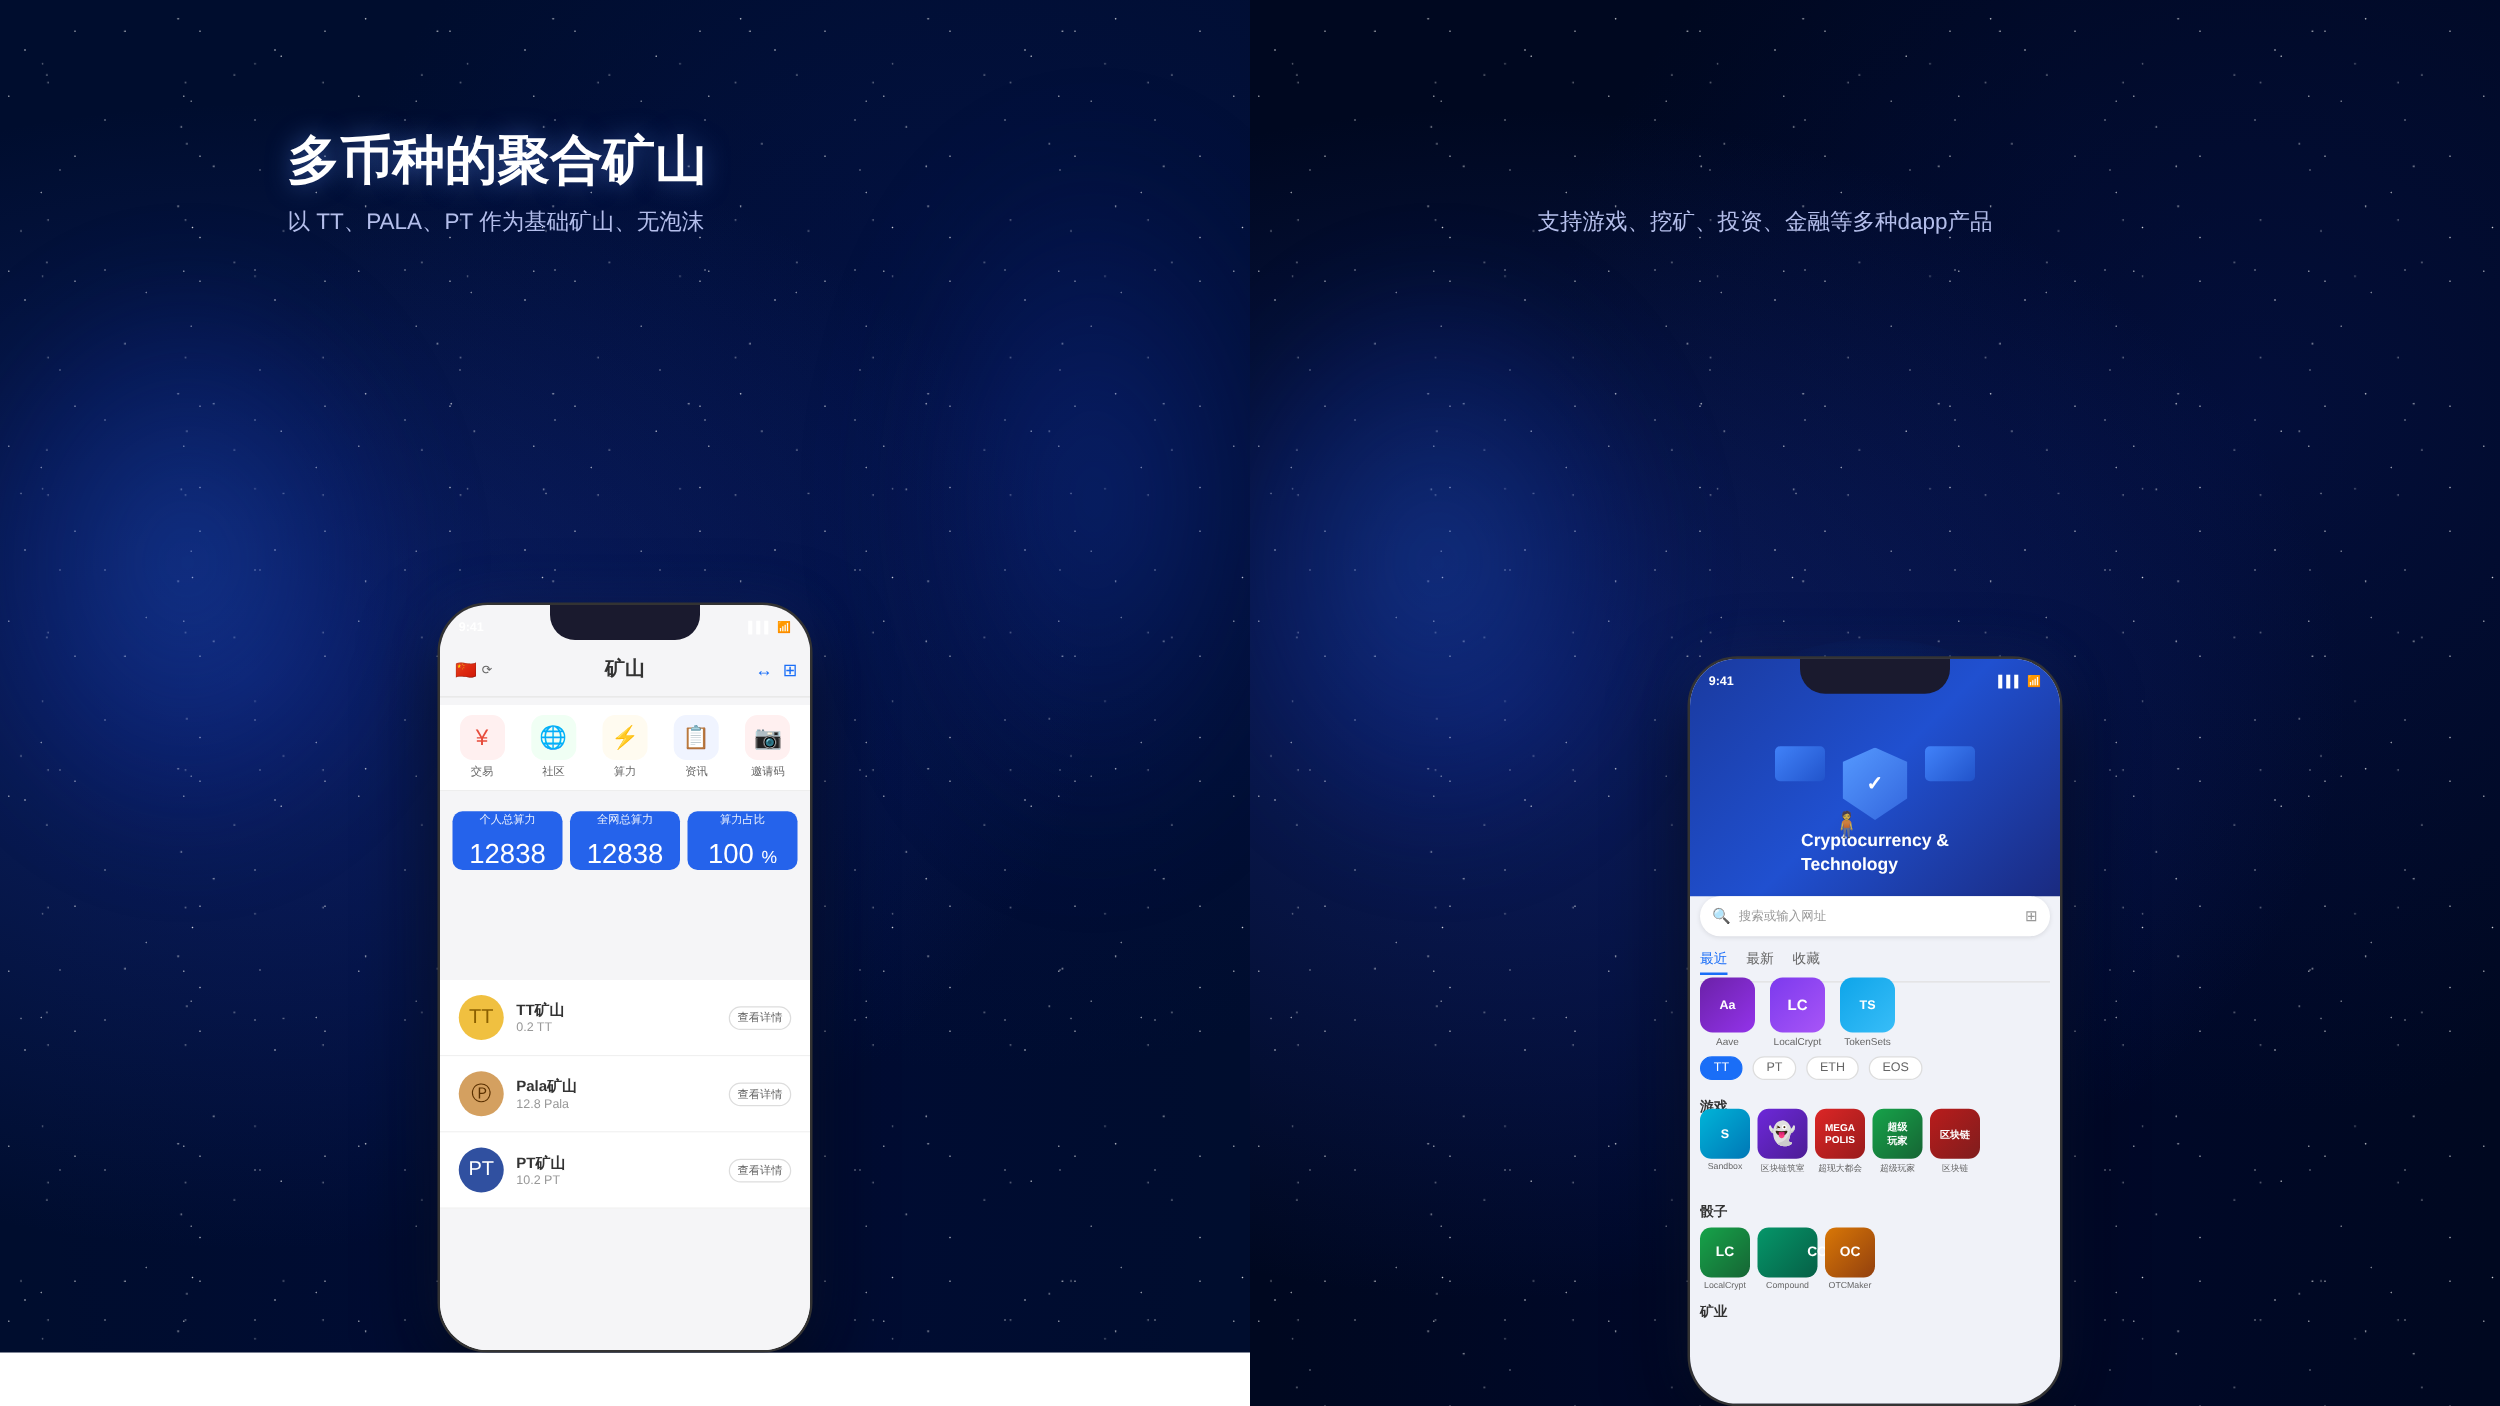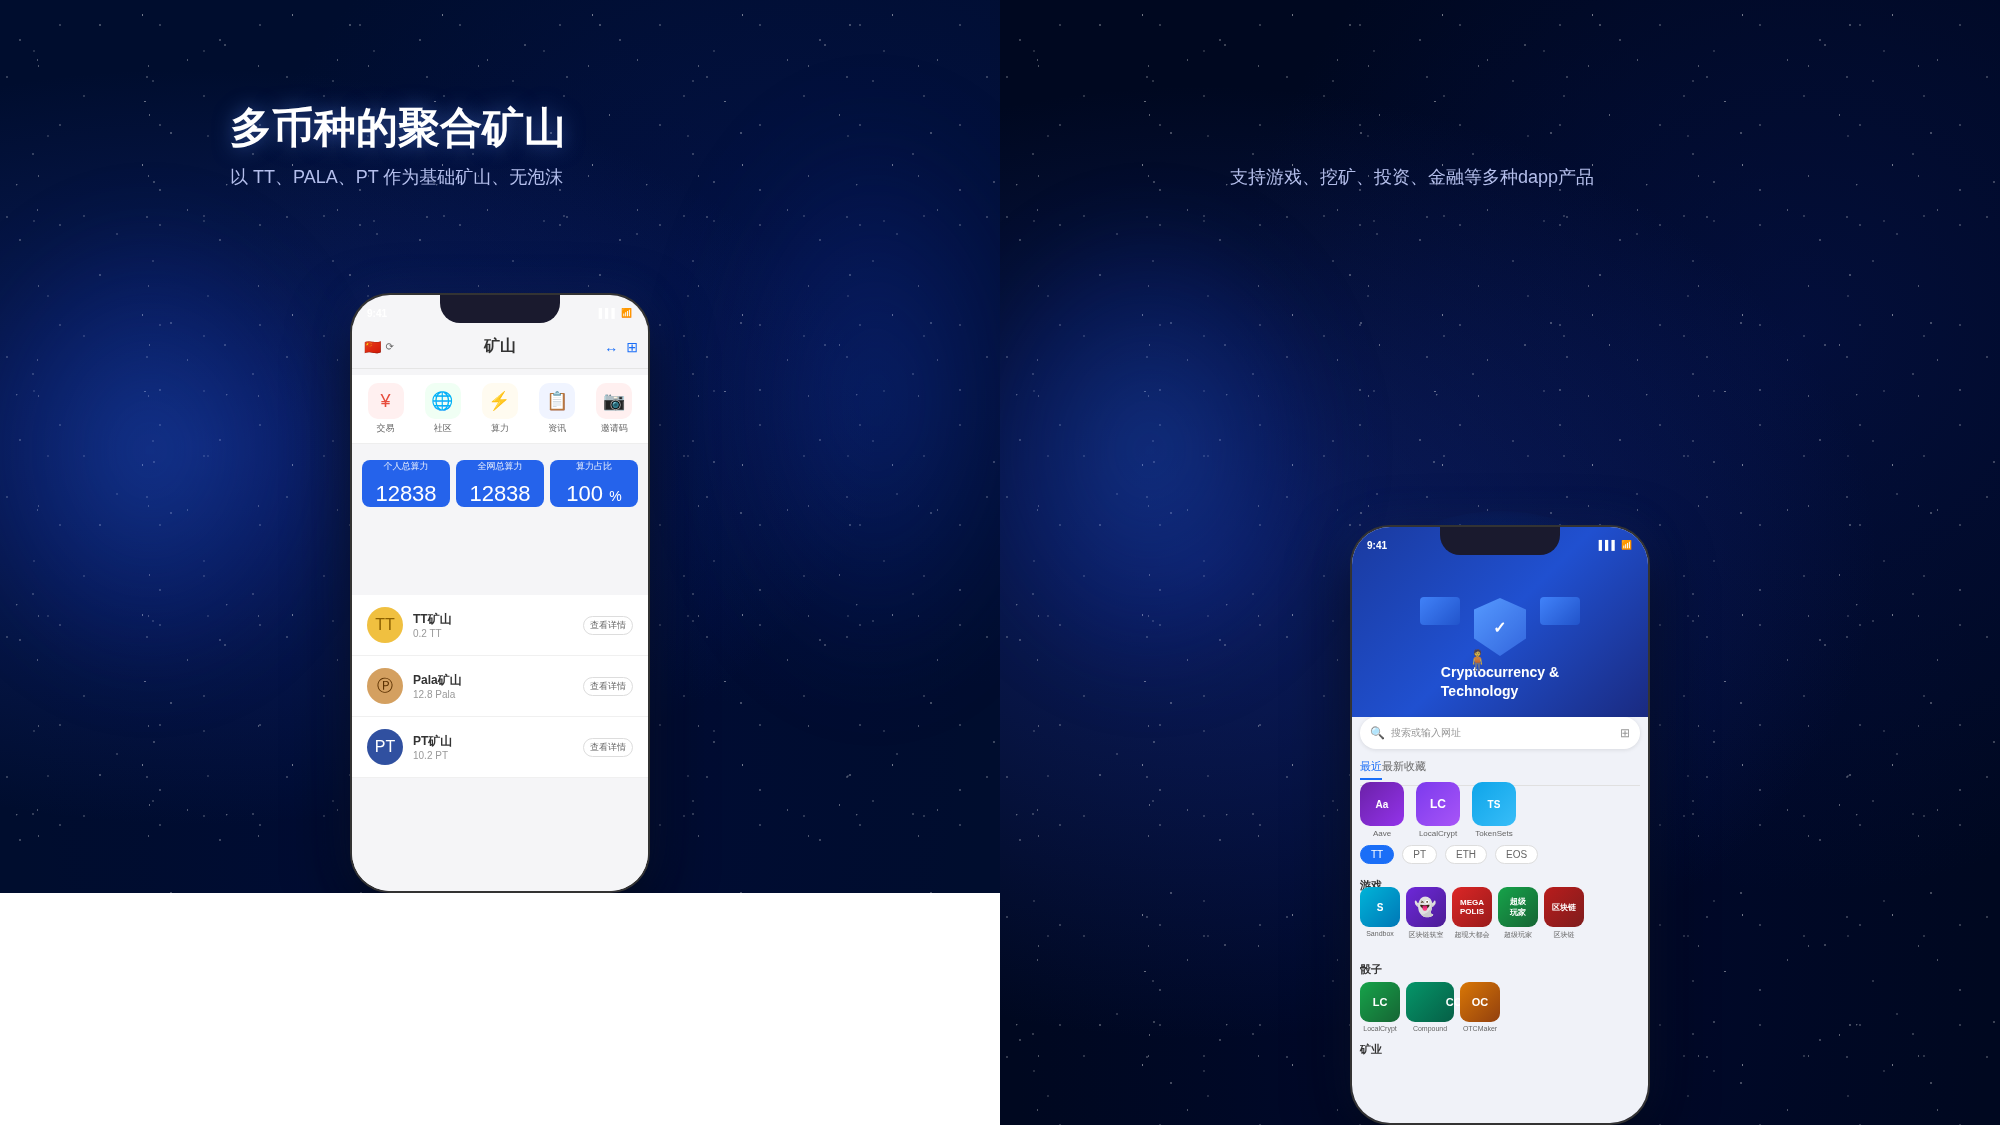--- a/index.html
+++ b/index.html
@@ -7,21 +7,21 @@
       width: 2000px;
       height: 1125px;
       overflow: hidden;
       font-family: -apple-system, BlinkMacSystemFont, 'PingFang SC', 'Microsoft YaHei', sans-serif;
       display: flex;
     }
 
     
     .left-panel {
       width: 1000px;
-      height: 893px;
+      height: 1082px;
       position: relative;
       background: #000d2e;
       overflow: hidden;
     }
 
     
     .right-panel {
       width: 1000px;
       height: 1125px;
       position: relative;
@@ -428,20 +428,21 @@
       flex: 1;
     }
 
     
     .tab-row {
       position: absolute;
       top: 232px;
       left: 8px;
       right: 8px;
       display: flex;
+      gap: 15px;
       border-bottom: 1px solid #e0e0e0;
       padding-bottom: 5px;
     }
 
     .tab-item {
       font-size: 11px;
       color: #666;
       padding-bottom: 4px;
     }
 

